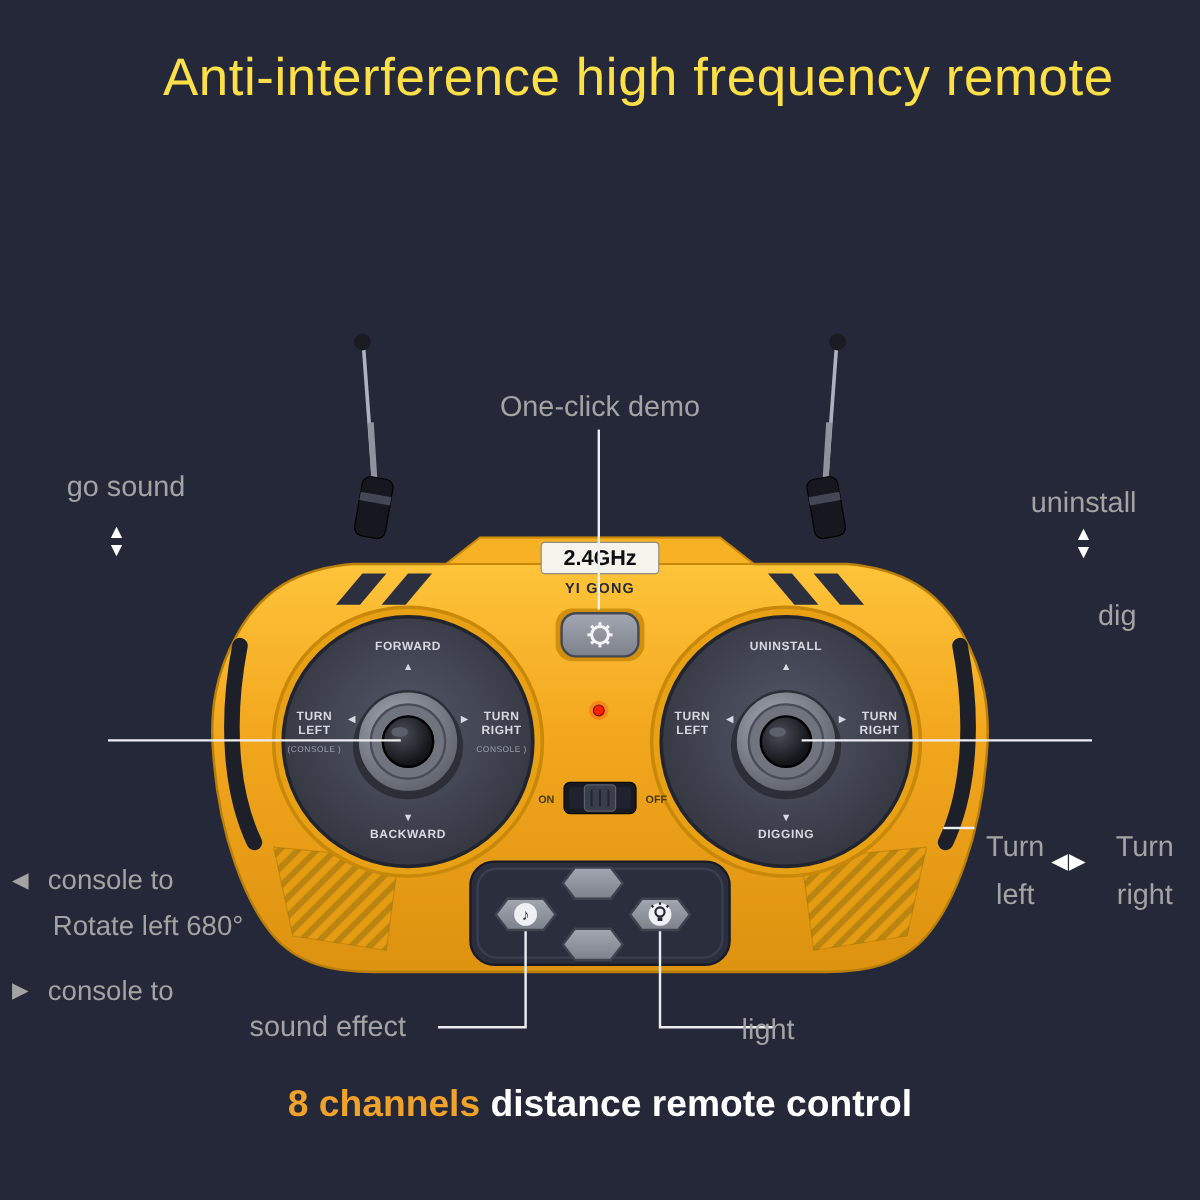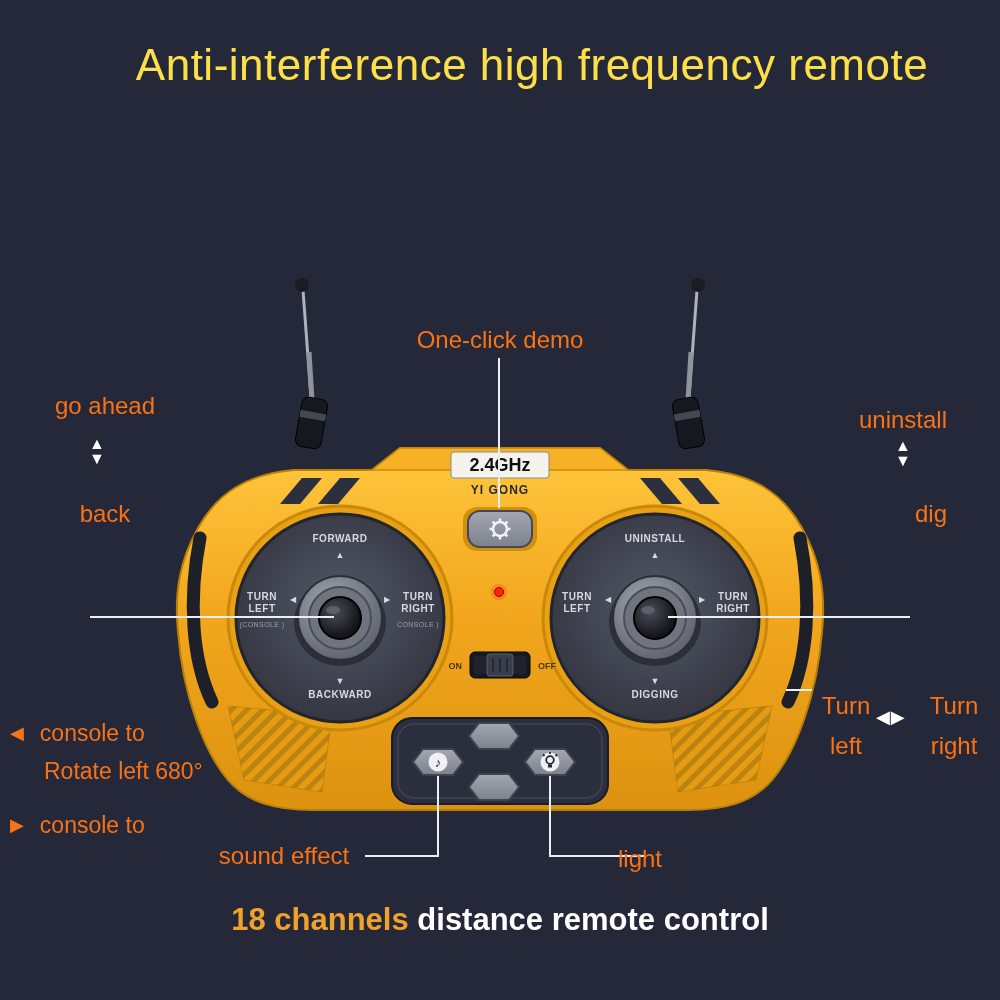--- a/index.html
+++ b/index.html
@@ -3,21 +3,21 @@
 <meta charset="utf-8">
 <style>
   html,body{margin:0;padding:0;background:#14161f;}
   .stage{
     position:relative;width:1000px;height:1000px;overflow:hidden;
     background:#252838;
     font-family:"Liberation Sans",sans-serif;color:#fff;
   }
   .title-line{position:absolute;width:100%;text-align:center;
     font-size:44px;font-weight:400;color:#fde047;letter-spacing:0.5px;padding-left:32px;}
-  .callout{position:absolute;color:#f97316;font-size:24px;}
+  .callout{position:absolute;color:#a3a3a3;font-size:24px;}
   .center{text-align:center;}
   .pre{white-space:pre-line;line-height:40px;}
   .arrow-stack{position:absolute;width:36px;display:flex;flex-direction:column;
     align-items:center;font-size:16px;line-height:15px;color:#fff;}
   .crow{display:flex;align-items:center;line-height:38px;}
   .crow .marker{font-size:18px;margin-right:16px;}
   .indent{margin-left:34px;line-height:38px;text-align:right;}
   .lr-arrows{position:absolute;font-size:18px;color:#fff;letter-spacing:1px;}
   .footer{position:absolute;width:100%;text-align:center;font-size:31px;
     font-weight:600;color:#fff;}
@@ -231,26 +231,25 @@
       <path class="cline" d="M 90 617 L 334 617"></path>
       <path class="cline" d="M 668 617 L 910 617"></path>
       <path class="cline" d="M 365 856 L 438 856 L 438 776"></path>
       <path class="cline" d="M 550 776 L 550 856 L 644 856"></path>
       <path class="cline" d="M 786 690 L 812 690"></path>
     </g>
   </svg>
 
   <div class="callout center" style="left:365px;top:326px;width:270px">One-click demo</div>
 
-  <div class="callout center" style="left:30px;top:392px;width:150px">go ahead</div>
+  <div class="callout center" style="left:30px;top:392px;width:150px">go sound</div>
   <div class="arrow-stack" style="left:79px;top:436px">
     <span>▲</span>
     <span>▼</span>
   </div>
-  <div class="callout center" style="left:30px;top:500px;width:150px">back</div>
 
   <div class="callout center" style="left:828px;top:406px;width:150px">uninstall</div>
   <div class="arrow-stack" style="left:885px;top:438px">
     <span>▲</span>
     <span>▼</span>
   </div>
   <div class="callout center" style="left:856px;top:500px;width:150px">dig</div>
 
   <div class="callout" style="left:10px;top:714px;font-size:23px">
     <div class="crow">
@@ -268,20 +267,20 @@
   </div>
 
   <div class="callout pre center" style="left:814px;top:686px;width:64px">Turn
 left</div>
   <div class="lr-arrows" style="left:876px;top:706px">
     <span>◀</span><span>▶</span>
   </div>
   <div class="callout pre center" style="left:916px;top:686px;width:76px">Turn
 right</div>
 
-  <div class="callout" style="left:208px;top:842px;width:152px;text-align:center">sound effect</div>
+  <div class="callout" style="left:208px;top:842px;width:152px;text-align:left">sound effect</div>
   <div class="callout" style="left:618px;top:845px">light</div>
 
   <div class="footer" style="top:902px">
-    <span class="hl">18 channels </span><span>distance remote control</span>
+    <span class="hl">8 channels </span><span>distance remote control</span>
   </div>
 
 </div>
 
 </body></html>

